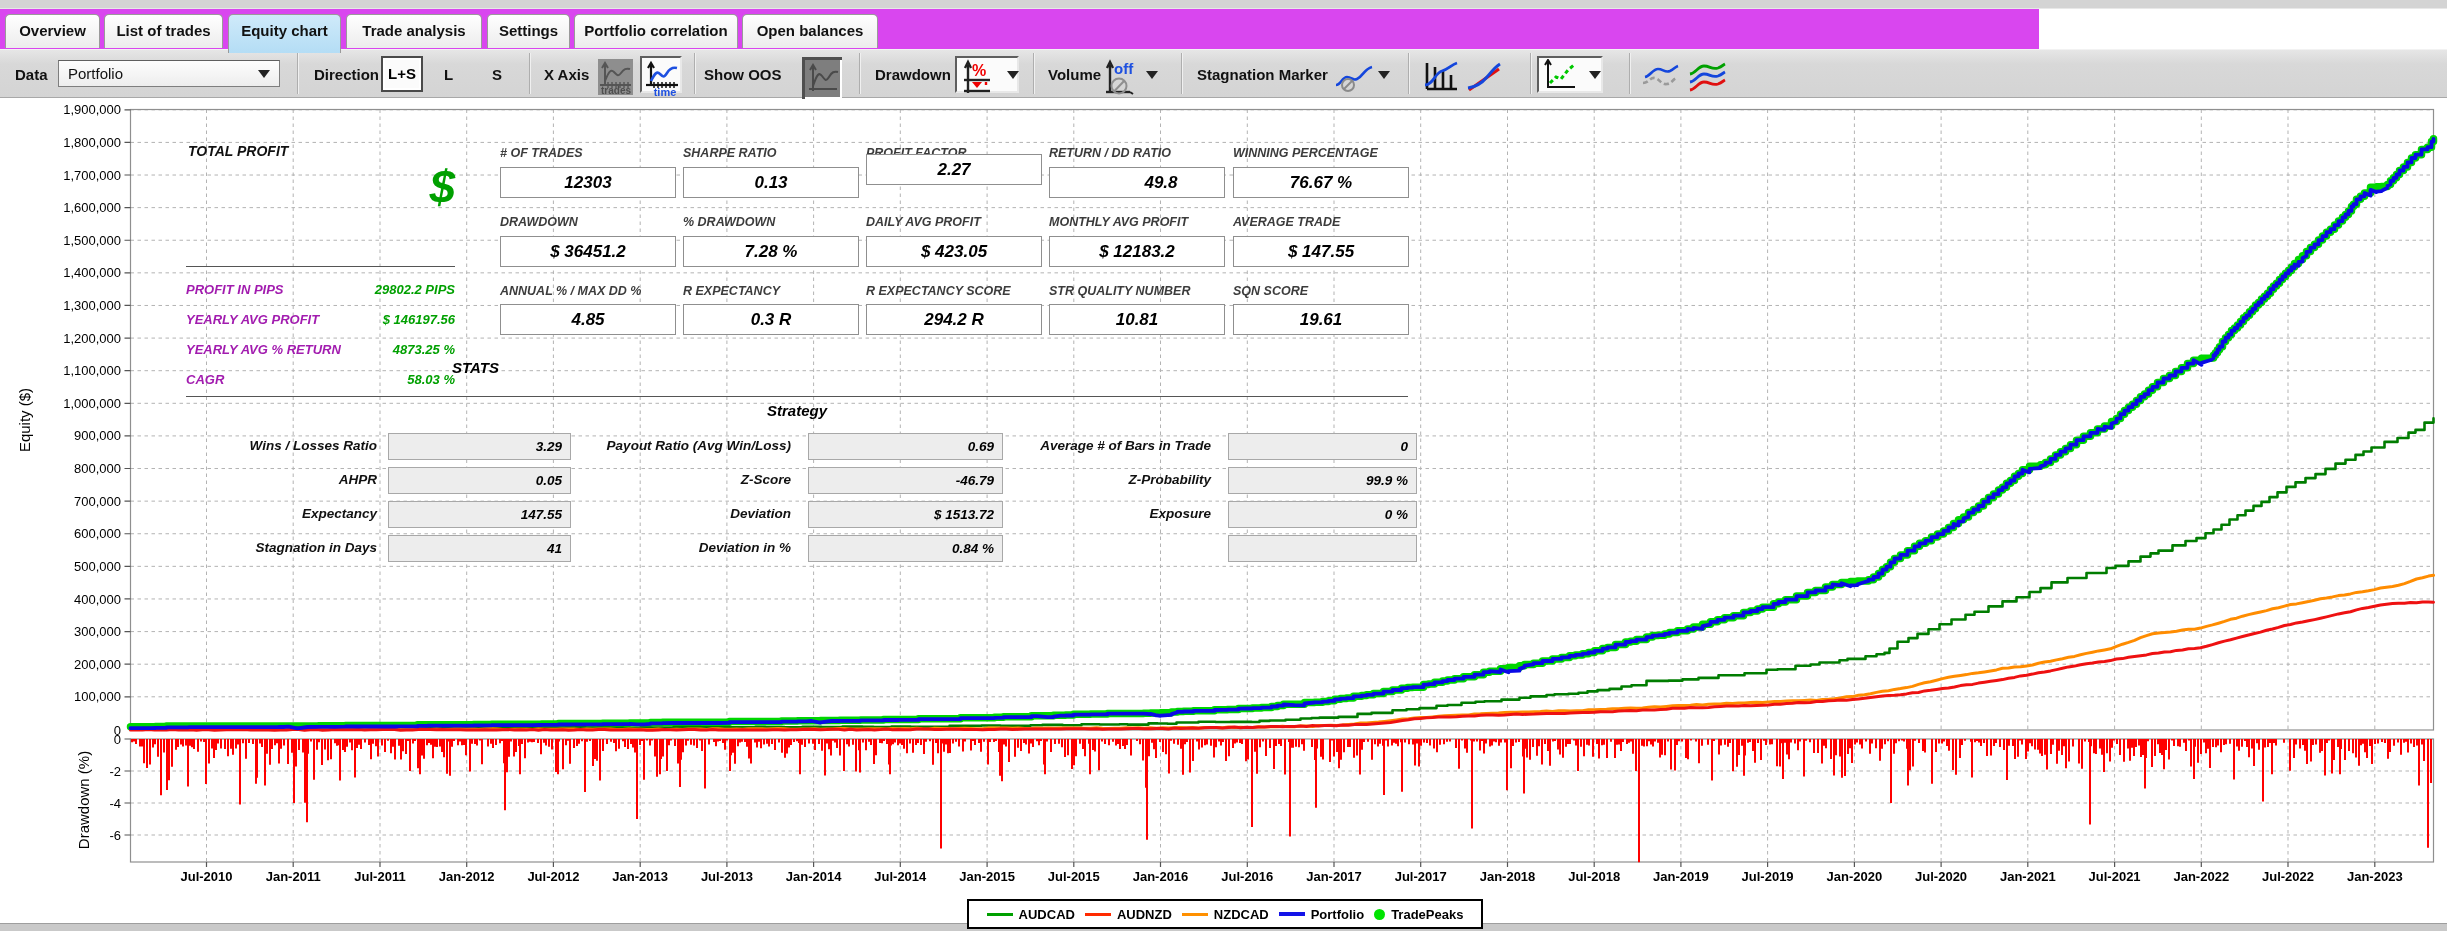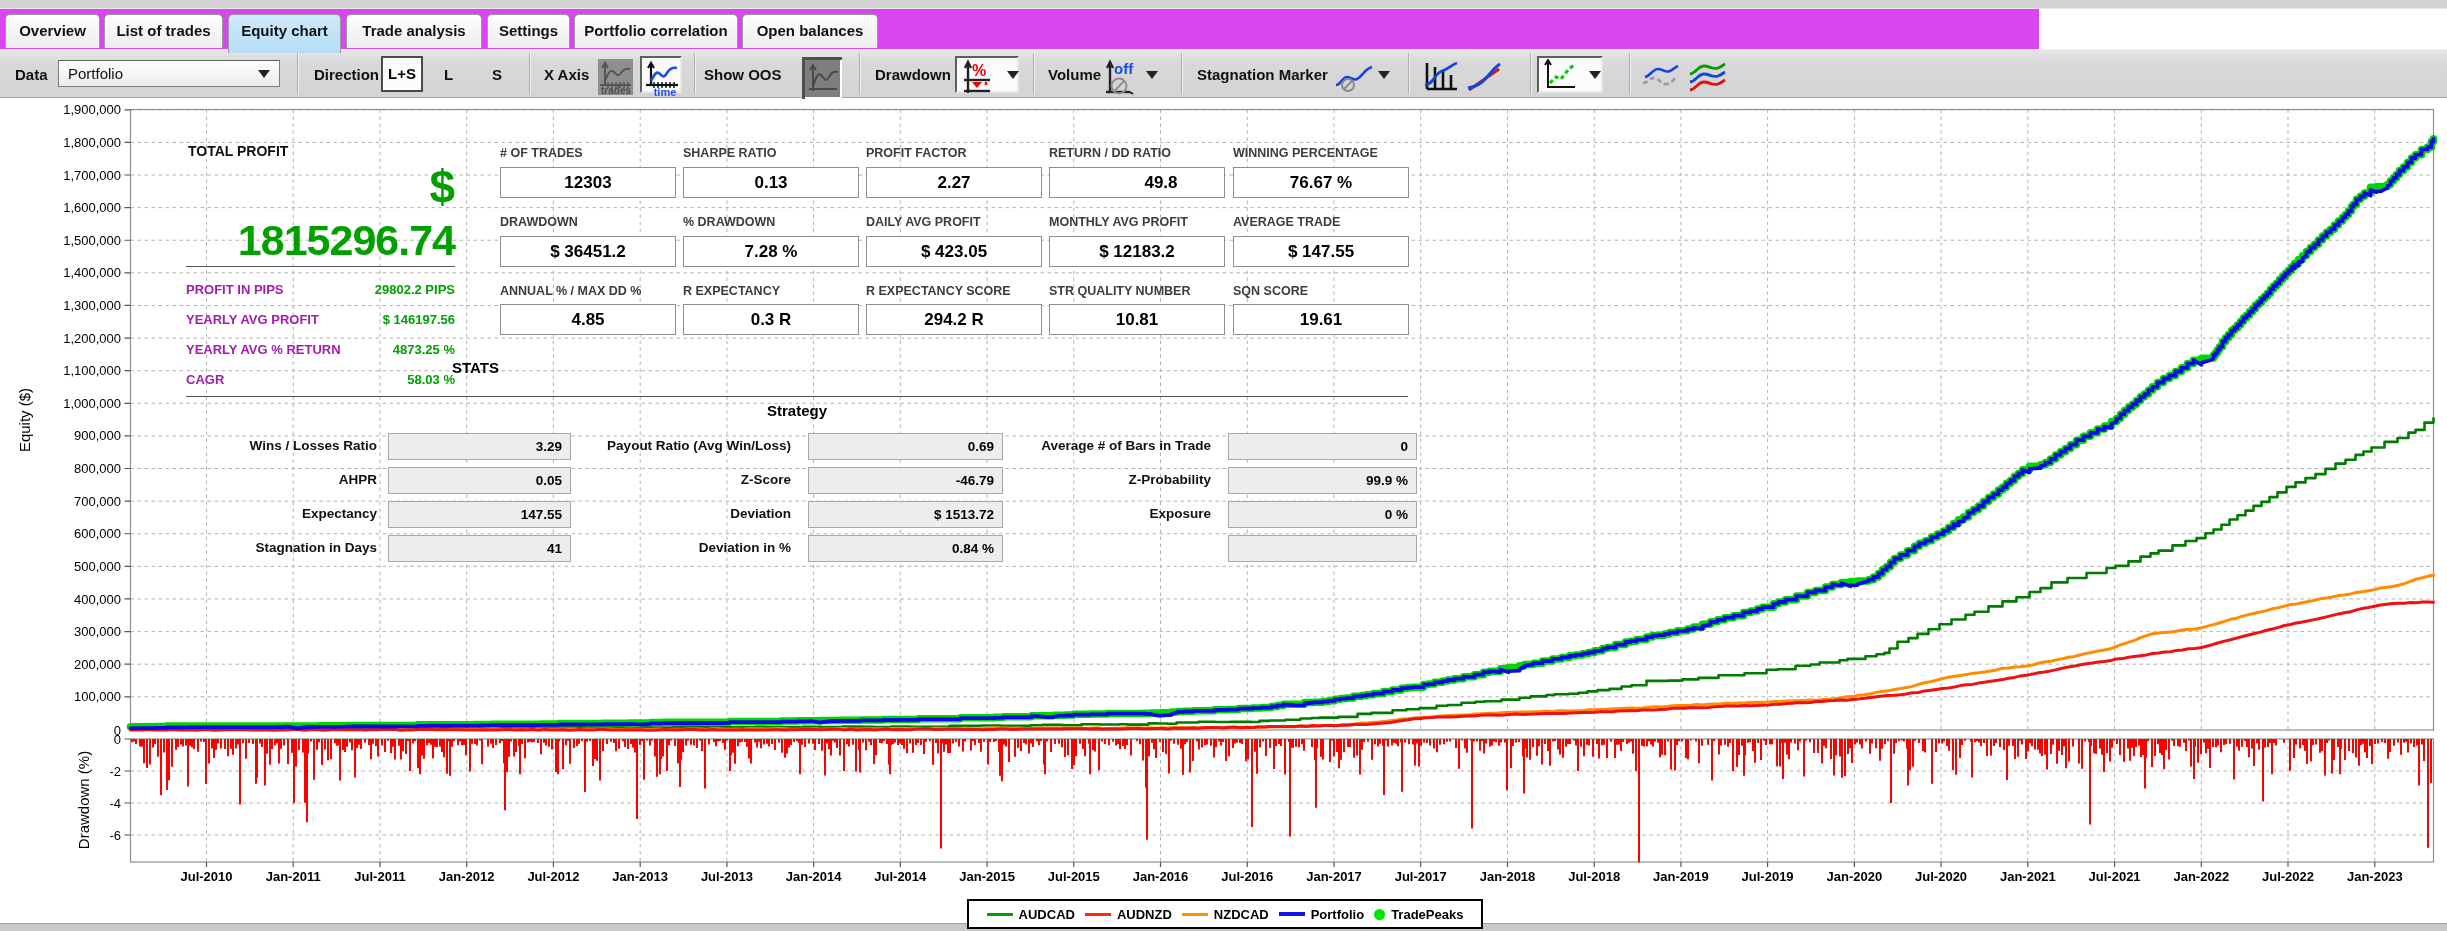--- a/index.html
+++ b/index.html
@@ -25,21 +25,21 @@
 .lpsbtn{position:absolute;top:6px;height:36px;border:2px solid #4a4a4a;background:#fbfbfb;
   font-size:15px;font-weight:bold;text-align:center;line-height:31px;box-shadow:0 0 0 2px #fff inset;}
 .flattxt{position:absolute;top:16px;font-size:15px;color:#111;font-weight:bold;}
 #chartarea{position:absolute;left:0;top:99px;width:2447px;height:832px;background:#fff;}
 #chartsvg{position:absolute;left:0;top:-99px;}
 #botstrip{position:absolute;left:0;top:923px;width:2447px;height:8px;background:#c9c9c9;border-top:1px solid #9e9e9e;}
 .ylab{font-size:13px;}
 .xlab{font-size:13px;font-weight:bold;}
 .axtitle{font-size:15px;}
 
-#stats{position:absolute;left:0;top:0;width:2447px;height:931px;pointer-events:none;}
+#stats{position:absolute;left:0;top:0;width:2447px;height:931px;pointer-events:none;font-style:italic;}
 .s{position:absolute;white-space:nowrap;}
 .green{color:#00a000;}
 .biglab{font-size:14px;font-weight:bold;color:#111;}
 .sbox{position:absolute;border:1px solid #8f8f8f;background:#fff;text-align:center;
   font-size:17px;font-weight:bold;color:#000;}
 .slab{position:absolute;font-size:12.5px;font-weight:bold;color:#3c3c3c;letter-spacing:0;}
 .gbox{position:absolute;border:1px solid #a8a8a8;background:#ededed;text-align:right;
   font-size:13.5px;font-weight:bold;color:#000;padding-right:8px;}
 .glab{position:absolute;font-size:13.5px;font-weight:bold;color:#111;text-align:right;}
 .lrow-l{position:absolute;font-size:13px;font-weight:bold;color:#a21caf;}
@@ -244,39 +244,38 @@
           <text x="2288.0" y="881" text-anchor="middle" class="xlab">Jul-2022</text>
           <text x="2374.8" y="881" text-anchor="middle" class="xlab">Jan-2023</text>
 <text x="30" y="420" class="axtitle" text-anchor="middle" transform="rotate(-90 30 420)">Equity ($)</text>
 <text x="89" y="800" class="axtitle" text-anchor="middle" transform="rotate(-90 89 800)">Drawdown (%)</text>
 </g>
 </svg>
     </div>
     <div id="stats">
       <div class="s biglab" style="left:188px;top:143px;">TOTAL PROFIT</div>
       <div class="s green" style="left:186px;top:160px;width:269px;text-align:right;font-size:46px;font-weight:bold;">$</div>
-      <div class="s green" style="left:186px;top:216px;width:269px;text-align:right;font-size:43px;font-weight:bold;letter-spacing:-1px;">1815296.74</div>
       <div class="s" style="left:186px;top:266px;width:269px;border-top:1.5px solid #555;"></div>
       <div class="lrow-l" style="left:186px;top:282px;">PROFIT IN PIPS</div>
       <div class="lrow-v green" style="left:186px;top:282px;width:269px;">29802.2 PIPS</div>
       <div class="lrow-l" style="left:186px;top:312px;">YEARLY AVG PROFIT</div>
       <div class="lrow-v green" style="left:186px;top:312px;width:269px;">$ 146197.56</div>
       <div class="lrow-l" style="left:186px;top:342px;">YEARLY AVG % RETURN</div>
       <div class="lrow-v green" style="left:186px;top:342px;width:269px;">4873.25 %</div>
       <div class="lrow-l" style="left:186px;top:372px;">CAGR</div>
       <div class="lrow-v green" style="left:186px;top:372px;width:269px;">58.03 %</div>
       <div class="s" style="left:452px;top:359px;font-size:15px;font-weight:bold;">STATS</div>
       <div class="s" style="left:186px;top:396px;width:1222px;border-top:1.5px solid #555;"></div>
       <div class="s" style="left:186px;top:402px;width:1222px;text-align:center;font-size:15px;font-weight:bold;">Strategy</div>
       <div class="slab" style="left:500px;top:146px;"># OF TRADES</div>
       <div class="sbox" style="left:500px;top:167px;width:176px;height:31px;line-height:29px;">12303</div>
       <div class="slab" style="left:683px;top:146px;">SHARPE RATIO</div>
       <div class="sbox" style="left:683px;top:167px;width:176px;height:31px;line-height:29px;">0.13</div>
       <div class="slab" style="left:866px;top:146px;">PROFIT FACTOR</div>
-      <div class="sbox" style="left:866px;top:167px;width:176px;height:31px;line-height:29px;">2.27</div>
+      <div class="sbox" style="left:866px;top:154px;width:176px;height:31px;line-height:29px;">2.27</div>
       <div class="slab" style="left:1049px;top:146px;">RETURN / DD RATIO</div>
       <div class="sbox" style="left:1049px;top:167px;width:176px;height:31px;line-height:29px;padding-left:48px;">49.8</div>
       <div class="slab" style="left:1233px;top:146px;">WINNING PERCENTAGE</div>
       <div class="sbox" style="left:1233px;top:167px;width:176px;height:31px;line-height:29px;">76.67 %</div>
       <div class="slab" style="left:500px;top:215px;">DRAWDOWN</div>
       <div class="sbox" style="left:500px;top:236px;width:176px;height:31px;line-height:29px;">$ 36451.2</div>
       <div class="slab" style="left:683px;top:215px;">% DRAWDOWN</div>
       <div class="sbox" style="left:683px;top:236px;width:176px;height:31px;line-height:29px;">7.28 %</div>
       <div class="slab" style="left:866px;top:215px;">DAILY AVG PROFIT</div>
       <div class="sbox" style="left:866px;top:236px;width:176px;height:31px;line-height:29px;">$ 423.05</div>

